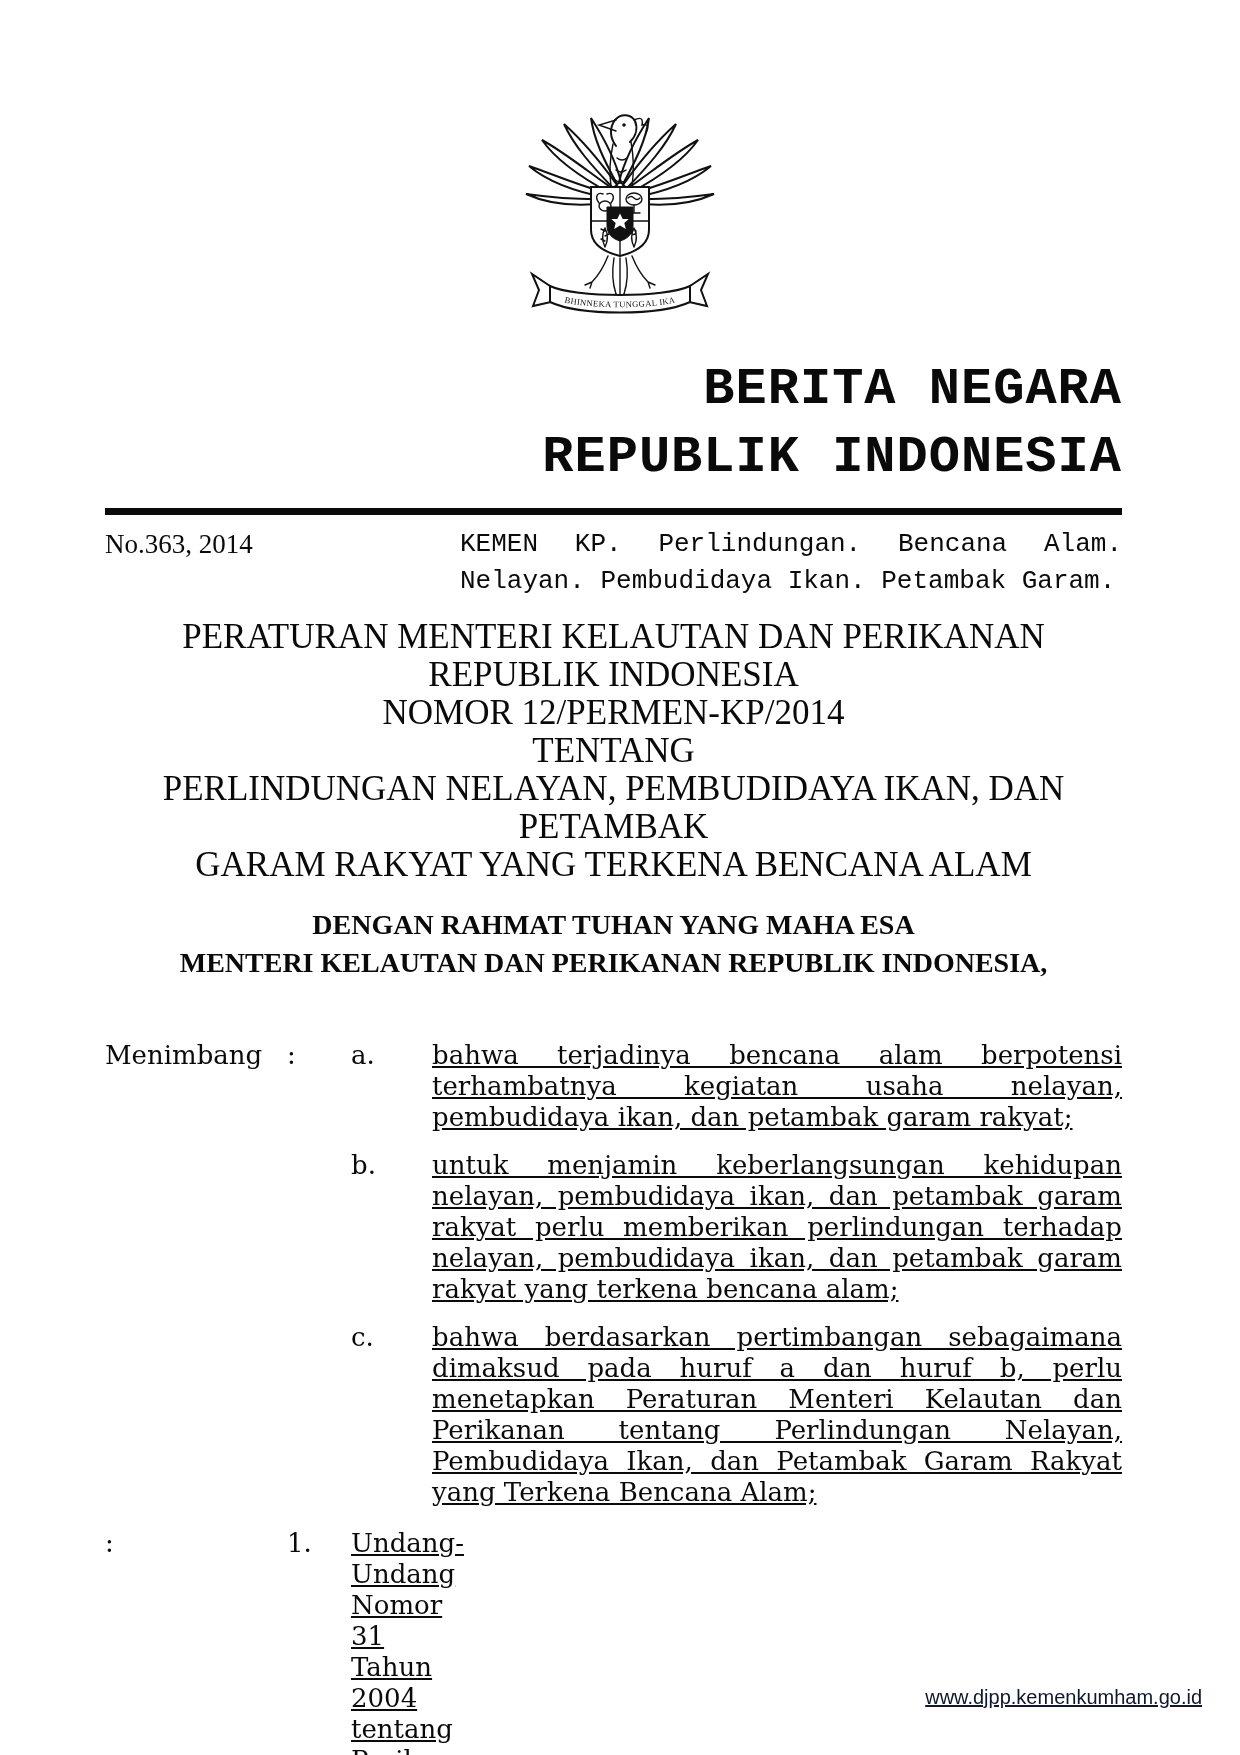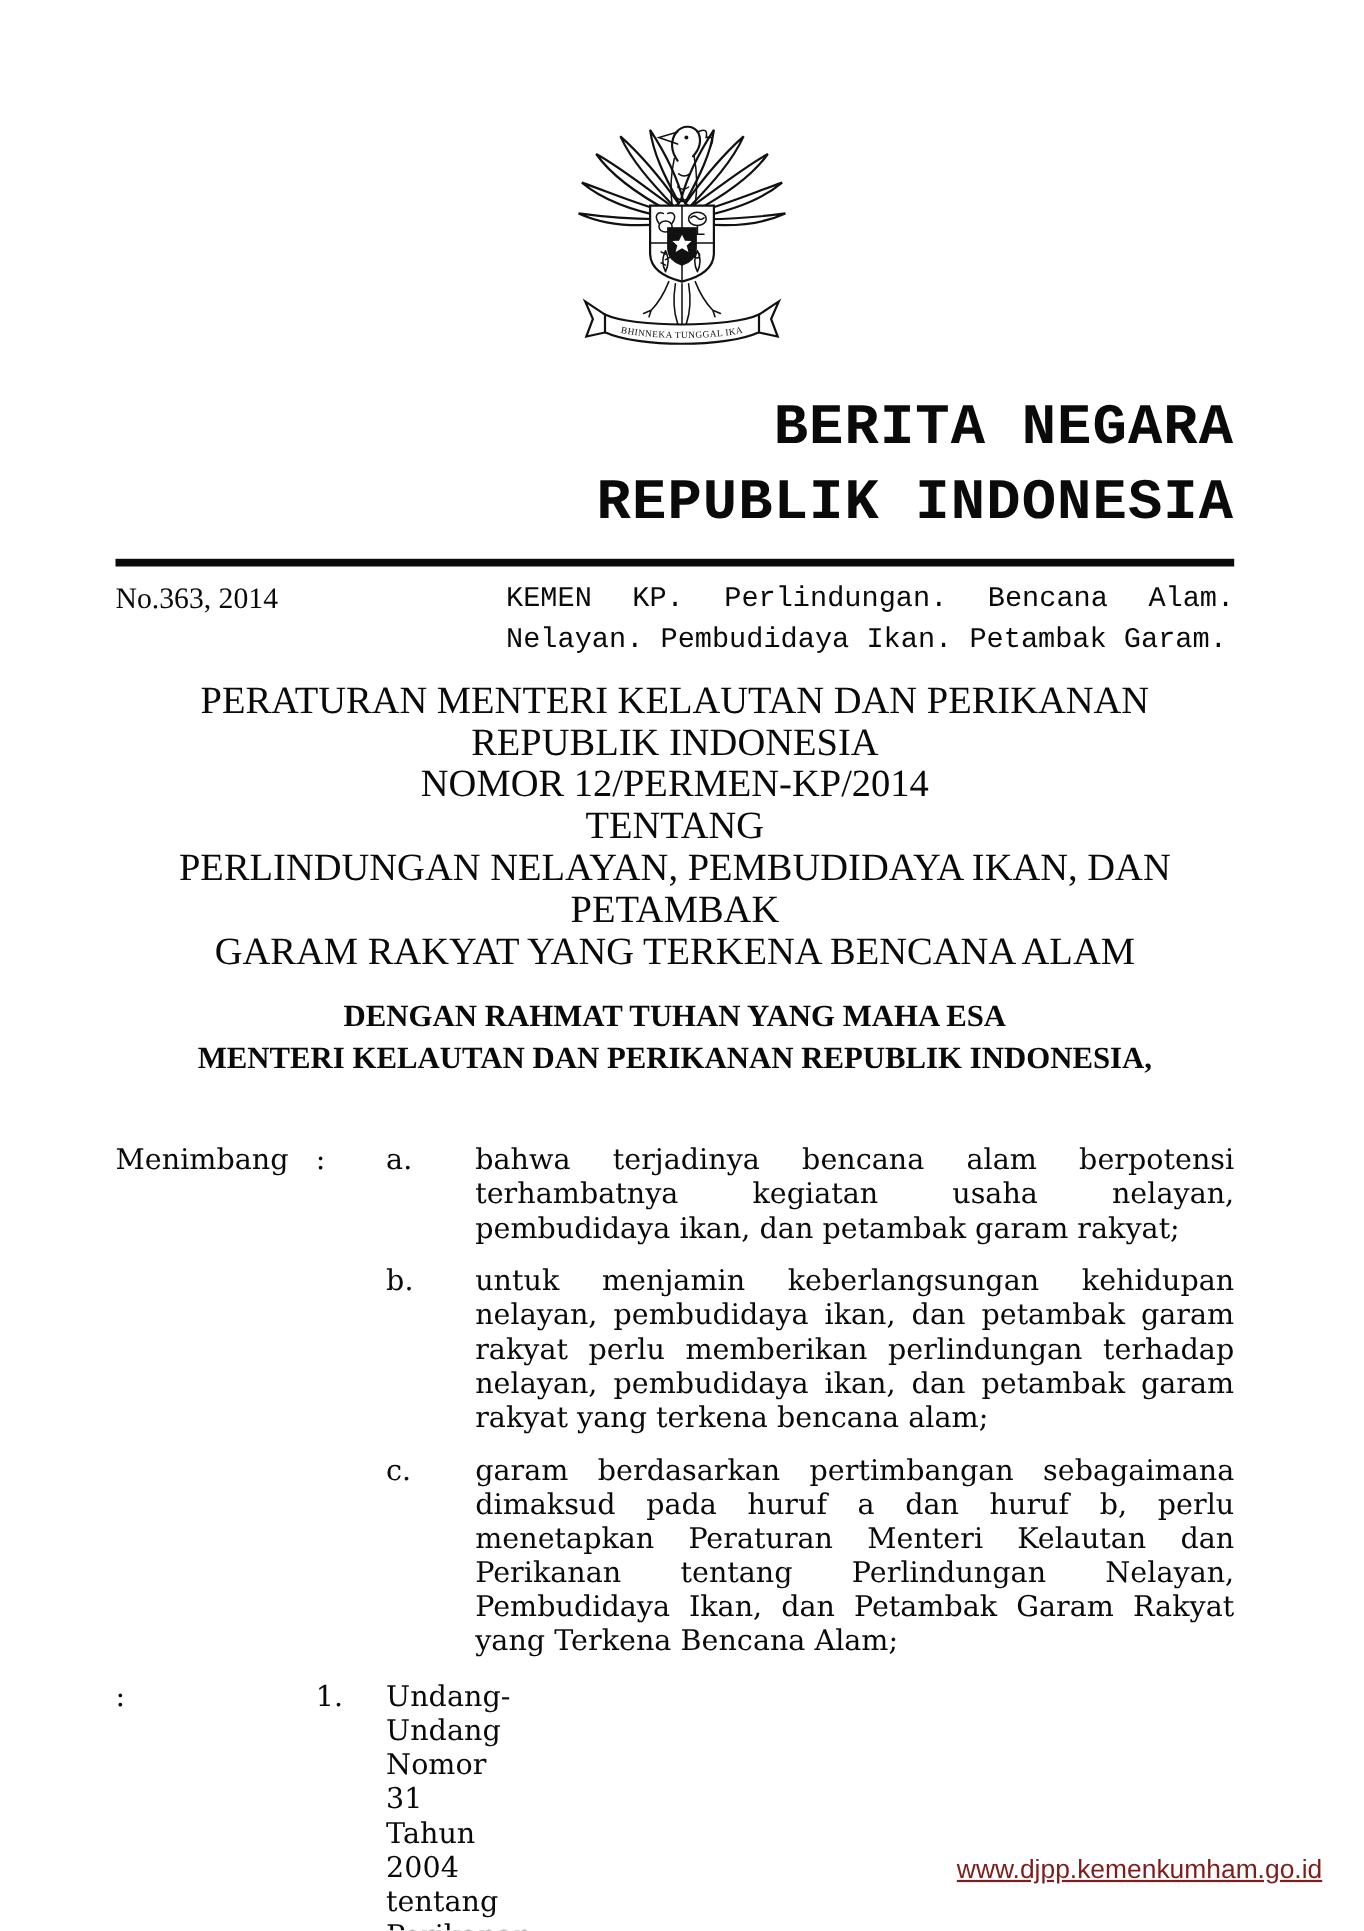--- a/index.html
+++ b/index.html
@@ -28,26 +28,26 @@
   .reg-title{margin-top:18px;text-align:center;font-family:"Liberation Serif",serif;
     font-size:35px;line-height:38px;}
   .invocation{margin-top:22px;text-align:center;font-family:"Liberation Serif",serif;
     font-size:28px;line-height:38px;font-weight:bold;}
 
   
   .clauses{margin-top:58px;font-family:"DejaVu Serif",serif;font-size:26px;line-height:31px;}
   .clause-row{display:grid;grid-template-columns:163px 45px 62px 1fr;gap:19px;}
   .clause-row + .clause-row{margin-top:17px;}
   .clause-row.new-section{margin-top:20px;}
-  .clause-text{text-align:justify;}
+  .clause-text{text-align:justify;text-decoration:underline;}
 
   
   .footer-link{position:absolute;top:1686px;right:38px;
-    font-family:"Liberation Sans",sans-serif;font-size:24px;
-    color:#7f1d1d;}
+    font-family:"Liberation Sans",sans-serif;font-size:20px;
+    color:#0f172a;}
 </style>
 </head>
 <body>
 
 <div class="page">
 
   <div class="emblem-wrap">
     <svg viewBox="0 0 200 220" xmlns="http://www.w3.org/2000/svg">
 
       <path class="emblem-stroke" d="M113,103 C145,107 172,104 194,94 C172,97 144,100 112,99 Z"></path>
@@ -146,21 +146,21 @@
         <div></div>
         <div></div>
         <div>b.</div>
         <div class="clause-text">untuk menjamin keberlangsungan kehidupan nelayan, pembudidaya ikan, dan petambak garam rakyat perlu memberikan perlindungan terhadap nelayan, pembudidaya ikan, dan petambak garam rakyat yang terkena bencana alam;</div>
       </div>
 
       <div class="clause-row">
         <div></div>
         <div></div>
         <div>c.</div>
-        <div class="clause-text">garam berdasarkan pertimbangan sebagaimana dimaksud pada huruf a dan huruf b, perlu menetapkan Peraturan Menteri Kelautan dan Perikanan tentang Perlindungan Nelayan, Pembudidaya Ikan, dan Petambak Garam Rakyat yang Terkena Bencana Alam;</div>
+        <div class="clause-text">bahwa berdasarkan pertimbangan sebagaimana dimaksud pada huruf a dan huruf b, perlu menetapkan Peraturan Menteri Kelautan dan Perikanan tentang Perlindungan Nelayan, Pembudidaya Ikan, dan Petambak Garam Rakyat yang Terkena Bencana Alam;</div>
       </div>
 
       <div class="clause-row new-section">
         <div>:</div>
         <div>1.</div>
         <div class="clause-text">Undang-Undang Nomor 31 Tahun 2004 tentang Perikanan (Lembaran Negara Republik Indonesia Tahun 2004 Nomor 118, Tambahan Lembaran Negara</div>
       </div>
 
     </div>
   </div>

